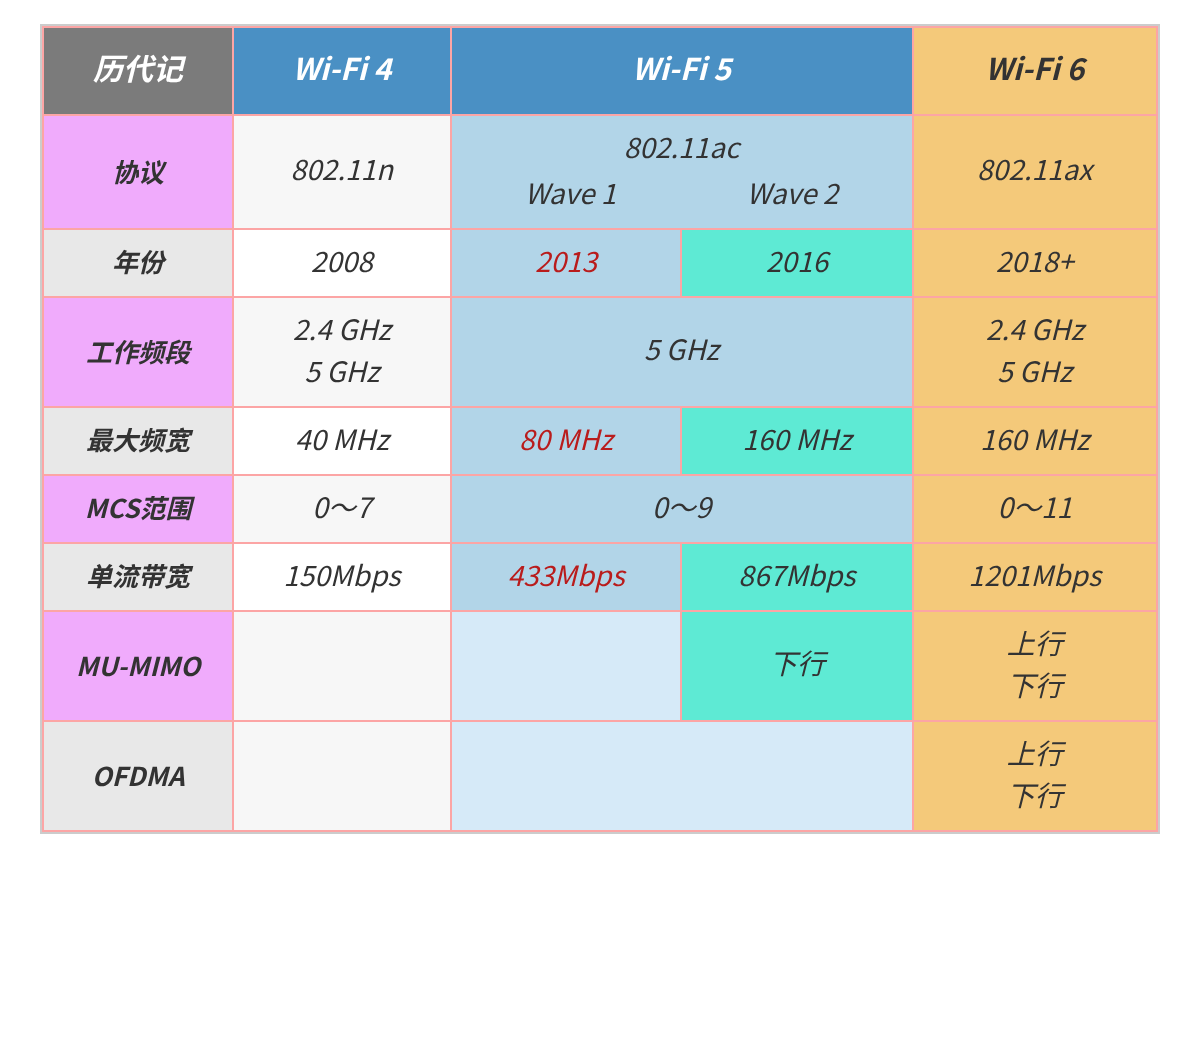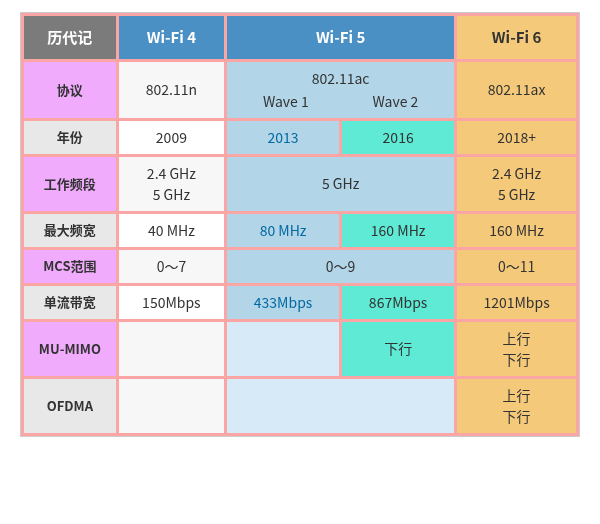--- a/index.html
+++ b/index.html
@@ -20,25 +20,26 @@
       border-collapse: collapse;
       font-size: 14px;
     }
 
     table {
       width: 100%;
       border-collapse: collapse;
     }
 
     th, td {
-      border: 3px solid #fca5a5;
+      border: 1px solid #fca5a5;
       text-align: center;
       vertical-align: middle;
       padding: 6px 4px;
       line-height: 1.5;
+      font-style: italic;
     }
 
     
     .header-row th {
       font-weight: bold;
       color: #fff;
       font-size: 15px;
       padding: 10px 4px;
     }
 
@@ -77,21 +78,21 @@
 
     
     td.wifi4 {
       background-color: #fff;
       color: #333;
     }
 
     
     td.wifi5-w1 {
       background-color: #b2d5e8;
-      color: #0369a1;
+      color: #b91c1c;
     }
 
     
     td.wifi5-w2 {
       background-color: #5eead4;
       color: #333;
     }
 
     
     td.wifi5-combined {
@@ -139,21 +140,21 @@
           <div style="display:flex; justify-content:space-around; margin-top:2px;">
             <span>Wave 1</span>
             <span>Wave 2</span>
           </div>
         </td>
         <td class="wifi6">802.11ax</td>
       </tr>
 
       <tr>
         <td class="row-label">年份</td>
-        <td class="wifi4">2009</td>
+        <td class="wifi4">2008</td>
         <td class="wifi5-w1">2013</td>
         <td class="wifi5-w2">2016</td>
         <td class="wifi6">2018+</td>
       </tr>
 
       <tr>
         <td class="row-label">工作频段</td>
         <td class="wifi4">2.4 GHz<br>5 GHz</td>
         <td class="wifi5-combined" colspan="2">5 GHz</td>
         <td class="wifi6">2.4 GHz<br>5 GHz</td>

